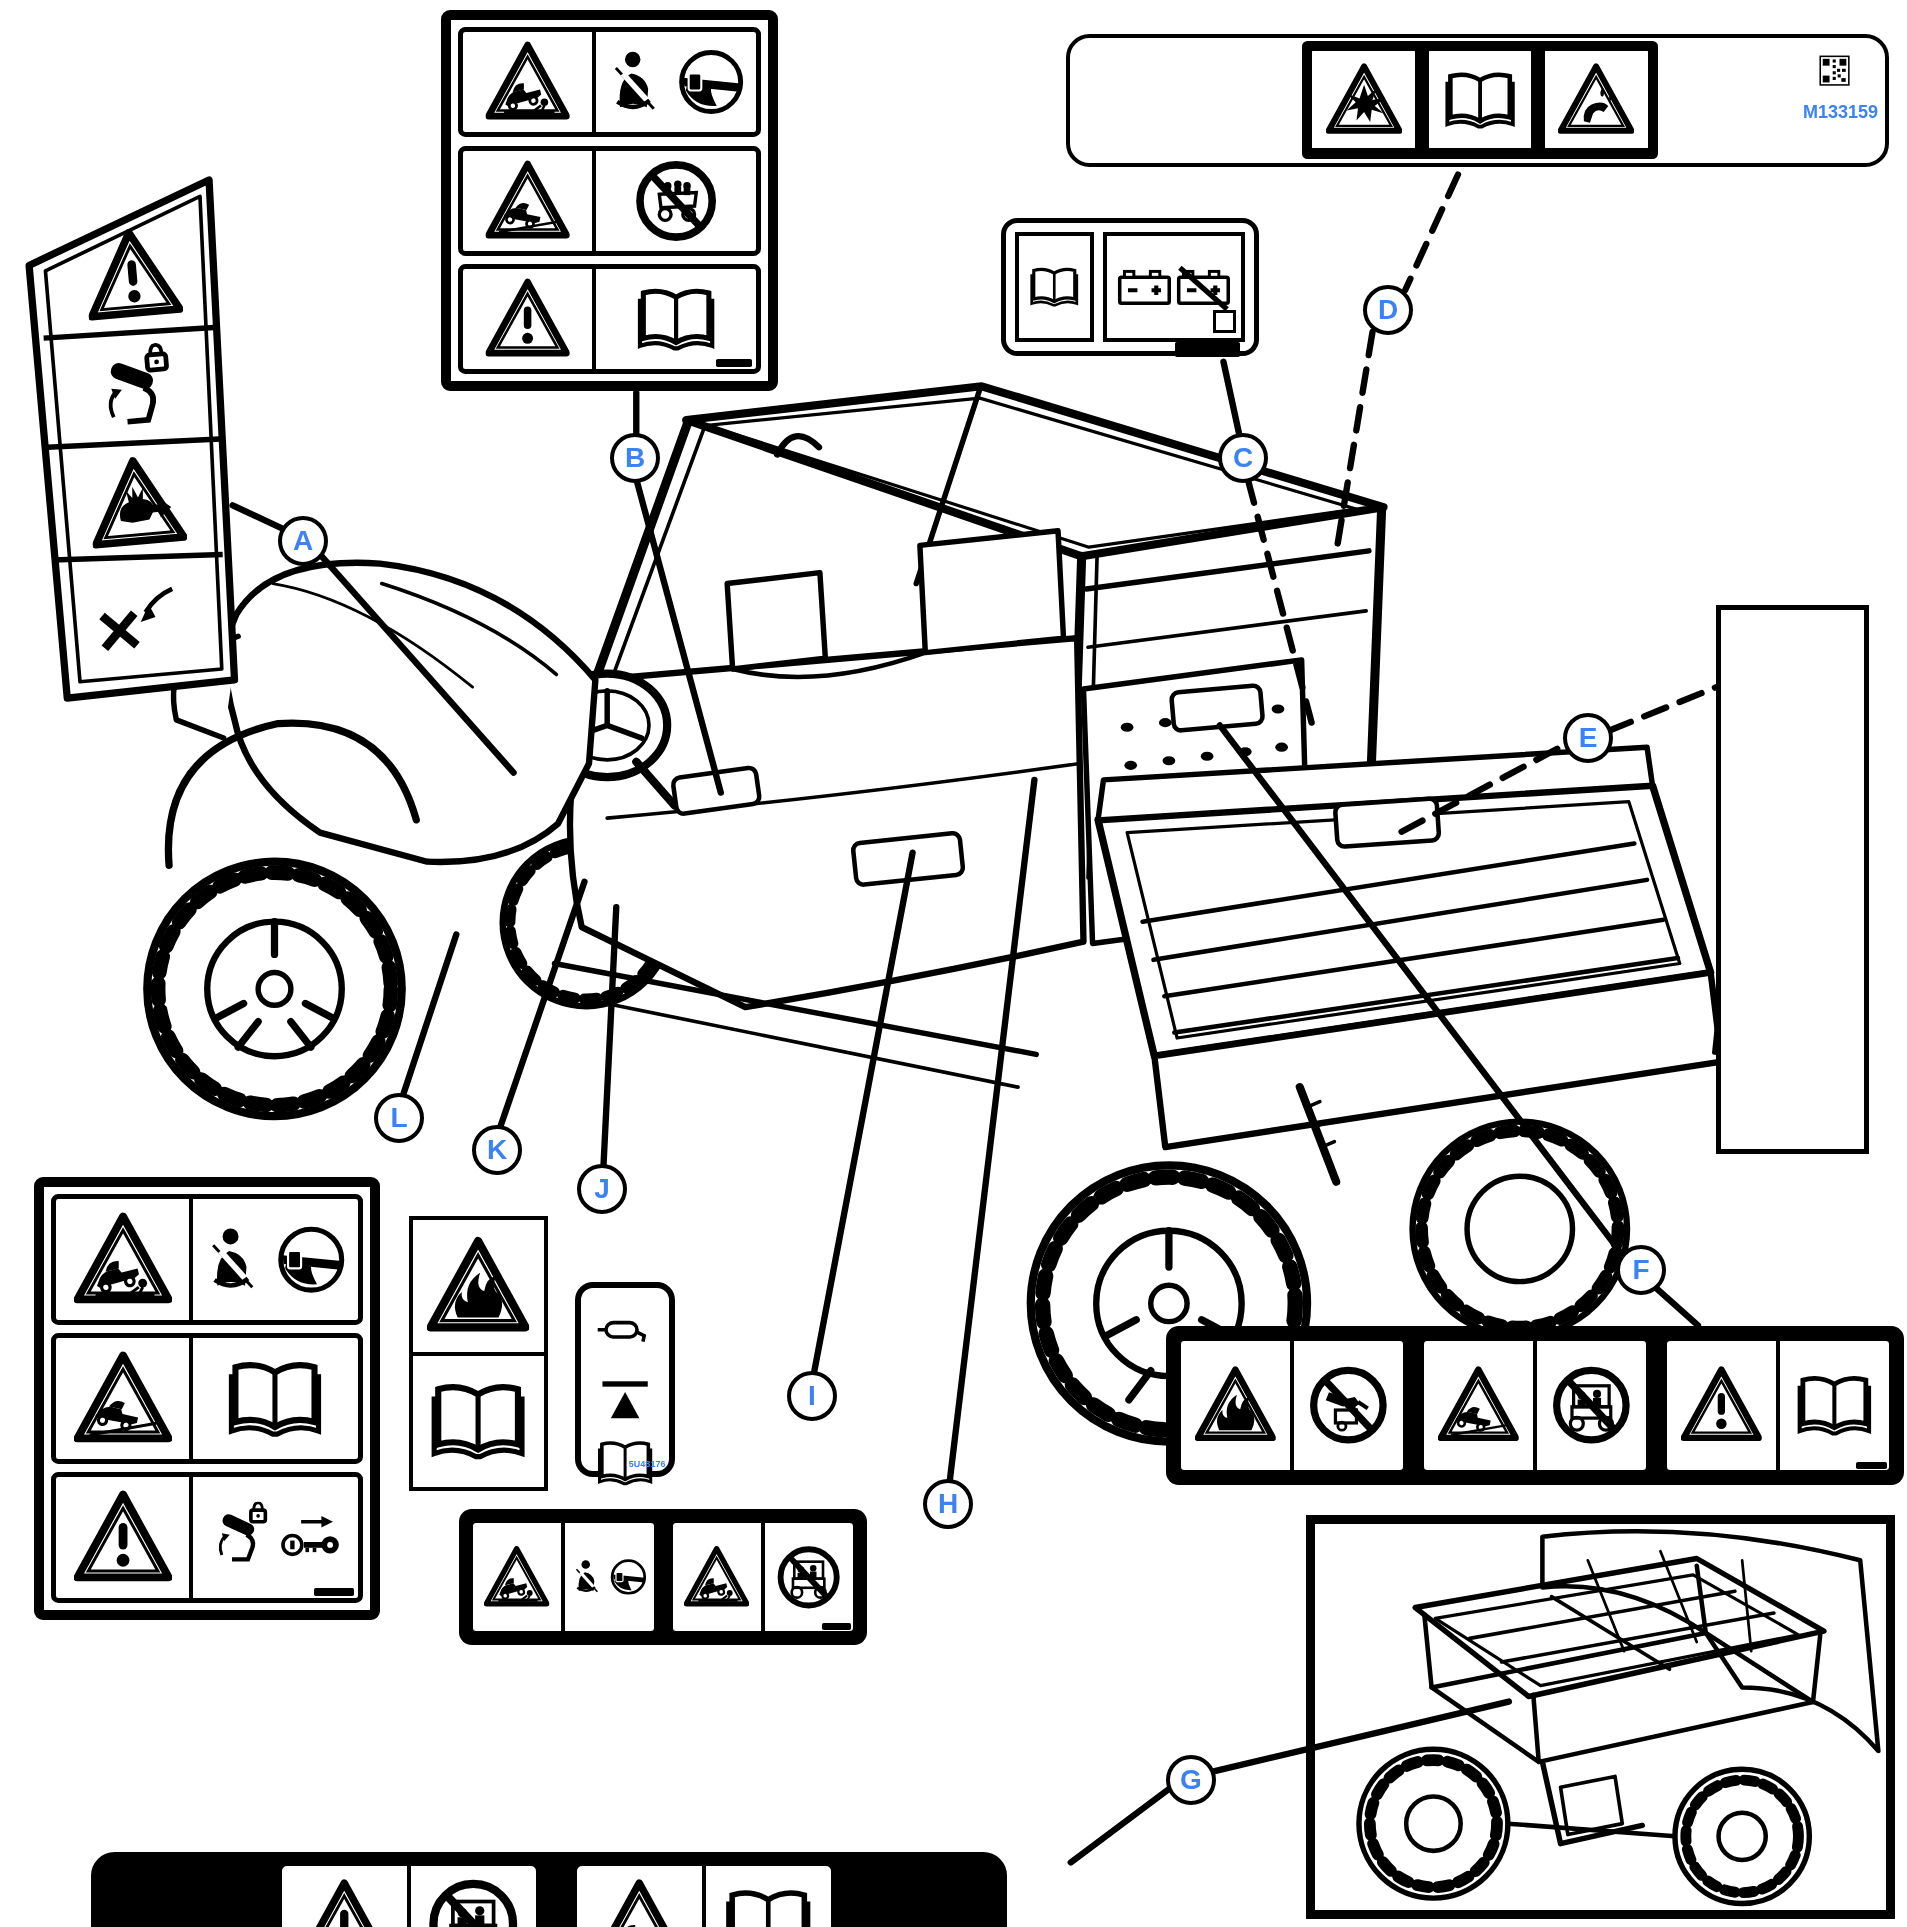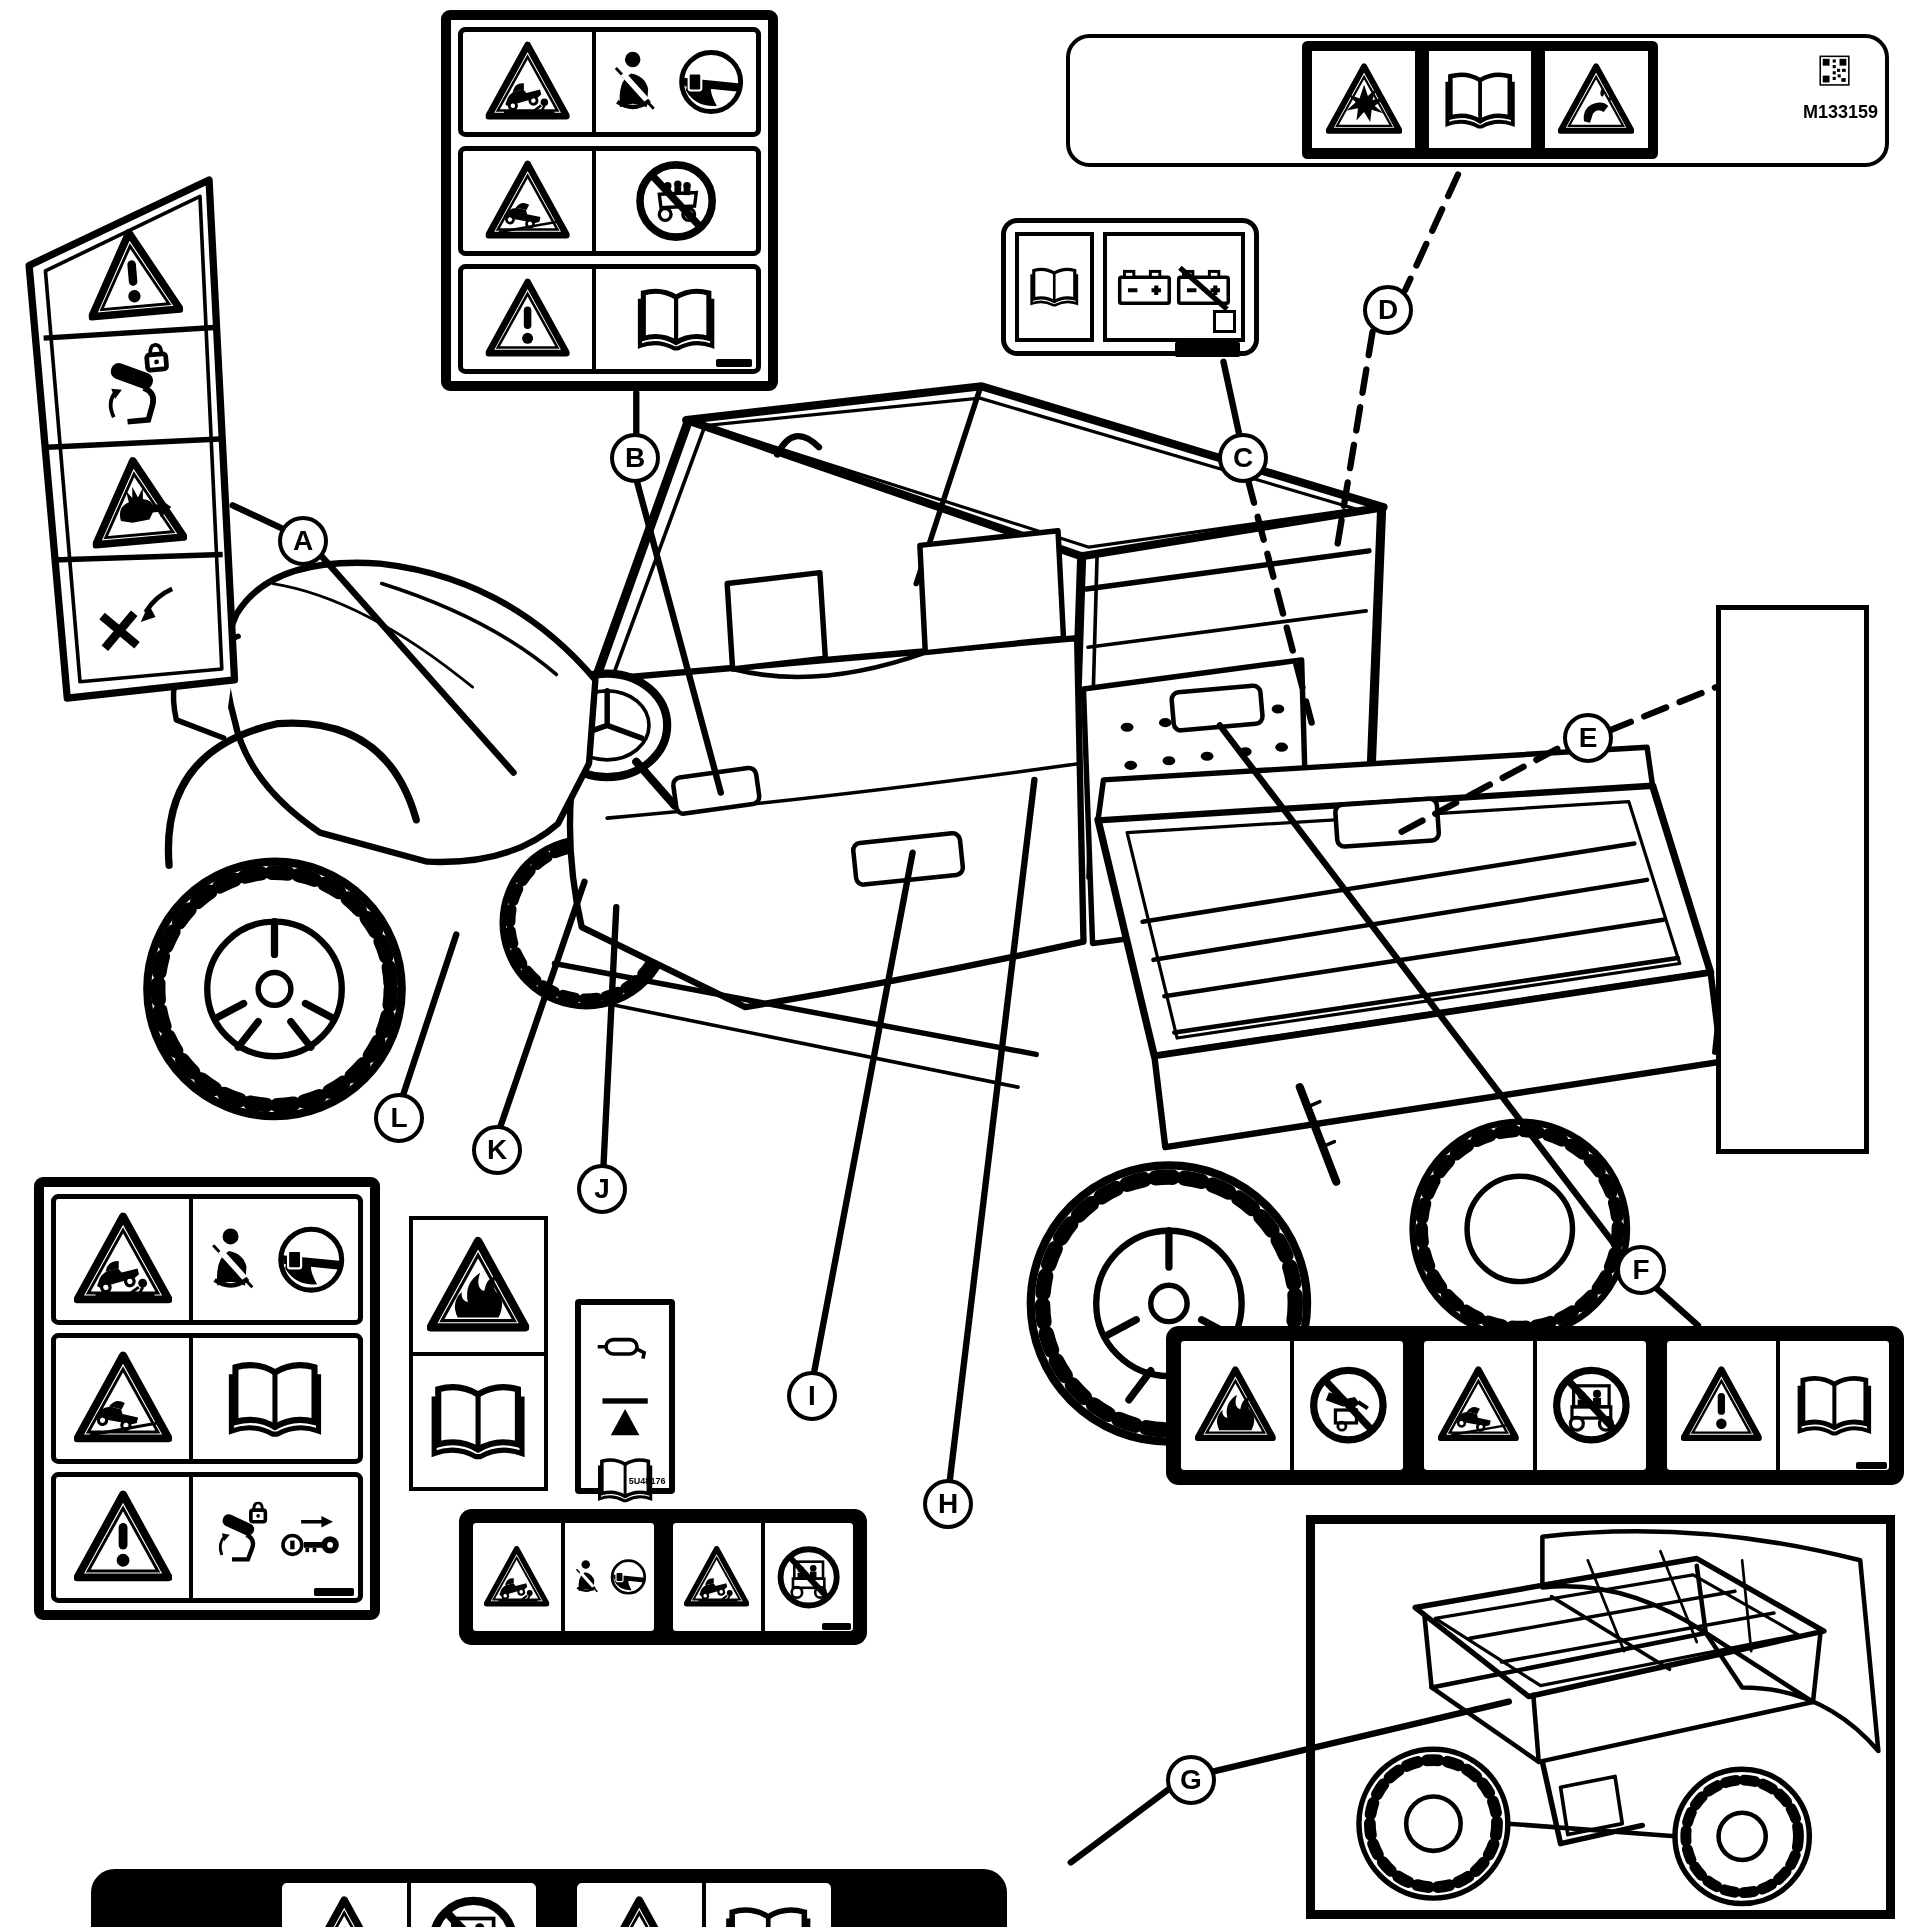--- a/index.html
+++ b/index.html
@@ -1,17 +1,17 @@
 <!DOCTYPE html>
 <html style="font-size:14.5px"><head>
 <meta charset="utf-8">
 <style>
   html,body{margin:0;padding:0;background:#fff;}
   .page{position:relative;width:1907px;height:1927px;background:#fff;overflow:hidden;
-        font-family:"Liberation Sans", sans-serif;color:#000000;}
+        font-family:"Liberation Sans", sans-serif;color:#3b82f6;}
   svg{display:block;}
   .under,.lines{position:absolute;left:0;top:0;width:1907px;height:1927px;}
   .lines{pointer-events:none;}
   .label{position:absolute;box-sizing:border-box;}
   
   .blackwrap{background:#000;border-radius:12.7px;display:flex;align-items:stretch;box-sizing:border-box;}
   .whitebox{background:#fff;border:4.5px solid #000;border-radius:7.3px;display:flex;align-items:stretch;
             flex:1;min-width:0;position:relative;box-sizing:border-box;}
   .pcell{flex:1;display:flex;align-items:center;justify-content:center;min-width:0;box-sizing:border-box;}
   .pcell + .pcell{border-left:4.5px solid #000;}
@@ -38,22 +38,22 @@
   #label-c .sq{position:absolute;right:5.5px;bottom:5.5px;width:16.4px;height:16.4px;border:3.6px solid #000;}
   .smudge{position:absolute;background:#000;border-radius:1.8px;}
   
   #label-e{border:5.5px solid #000;background:#fff;}
   
   #label-k{border:4.5px solid #000;background:#fff;display:flex;flex-direction:column;}
   #label-k .kcell{flex:1;display:flex;align-items:center;justify-content:center;}
   #label-k .kcell + .kcell{border-top:4.5px solid #000;}
   #label-k .ico{width:78%;height:82%;}
   
-  #label-j{border:6.4px solid #000;border-radius:4px;background:#fff;display:flex;flex-direction:column;
-           align-items:center;justify-content:space-between;padding:9px 5.5px 12.7px 5.5px;position:relative;margin-top:17px;}
+  #label-j{border:6.4px solid #000;border-radius:18px;background:#fff;display:flex;flex-direction:column;
+           align-items:center;justify-content:space-between;padding:9px 5.5px 12.7px 5.5px;position:relative;}
   #label-j .stack{flex:1;width:100%;display:flex;flex-direction:column;align-items:center;justify-content:space-around;}
   #label-j .stack .ico{width:86%;height:30%;}
   #label-j .jcode{position:absolute;right:3.6px;bottom:1.8px;font-size:9px;font-weight:bold;}
   
   #label-bed{background:#000;border-radius:23.6px;position:relative;}
   #label-bed .whitebox{position:absolute;height:124px;width:262px;top:10px;border-radius:9px;}
   
   #label-f{padding:11px;gap:12.7px;}
   #label-i{padding:10px;gap:11px;}
   

